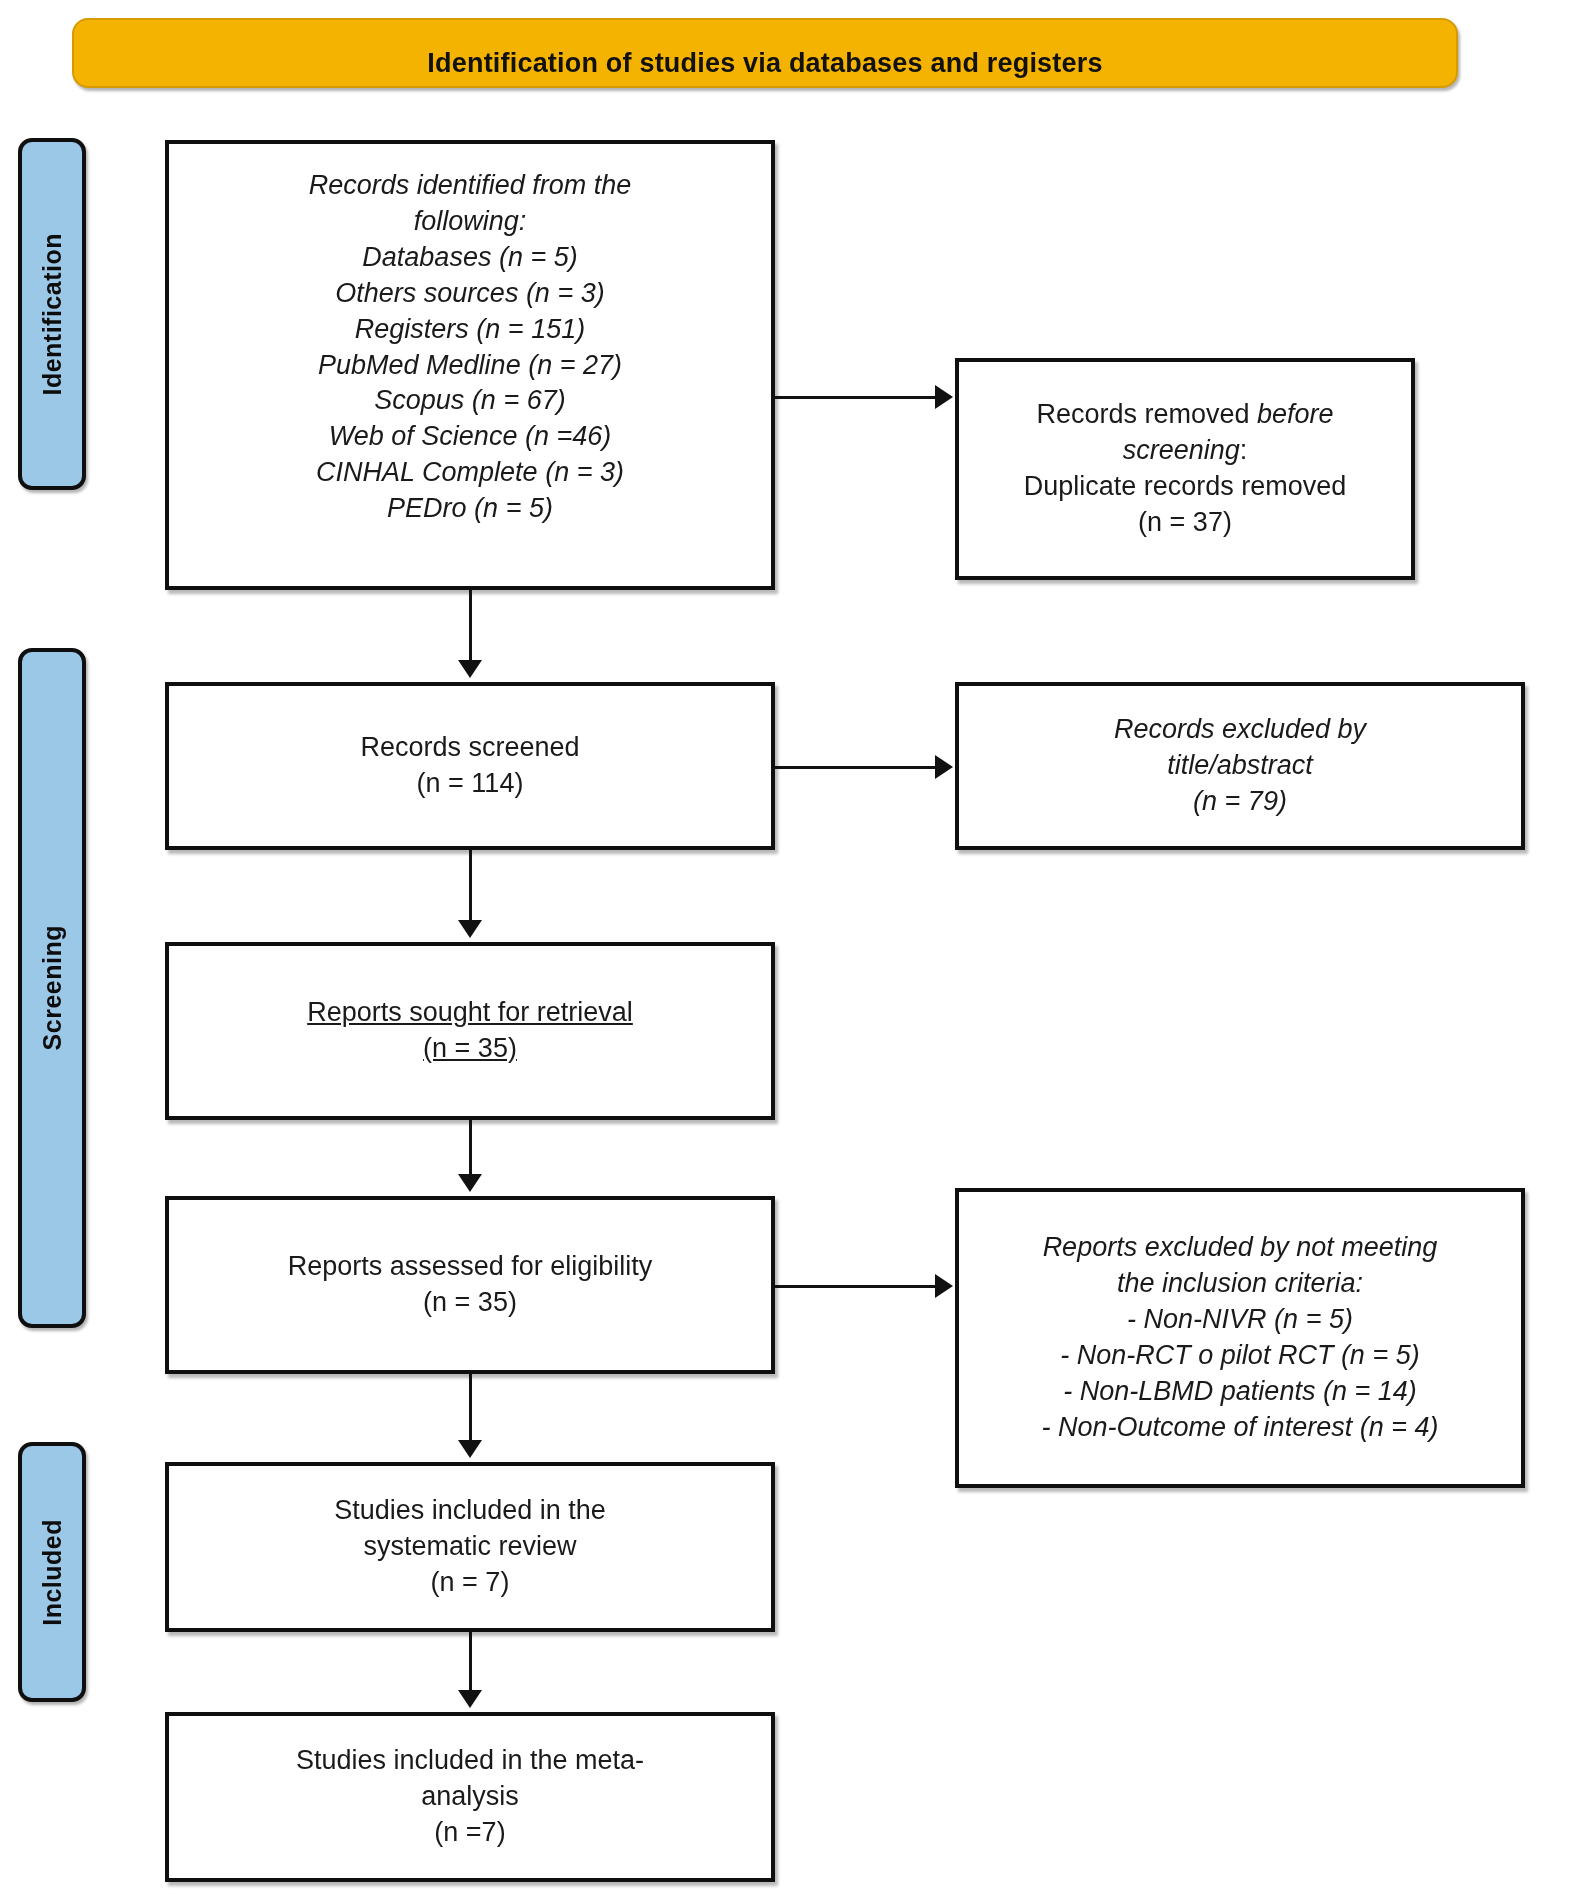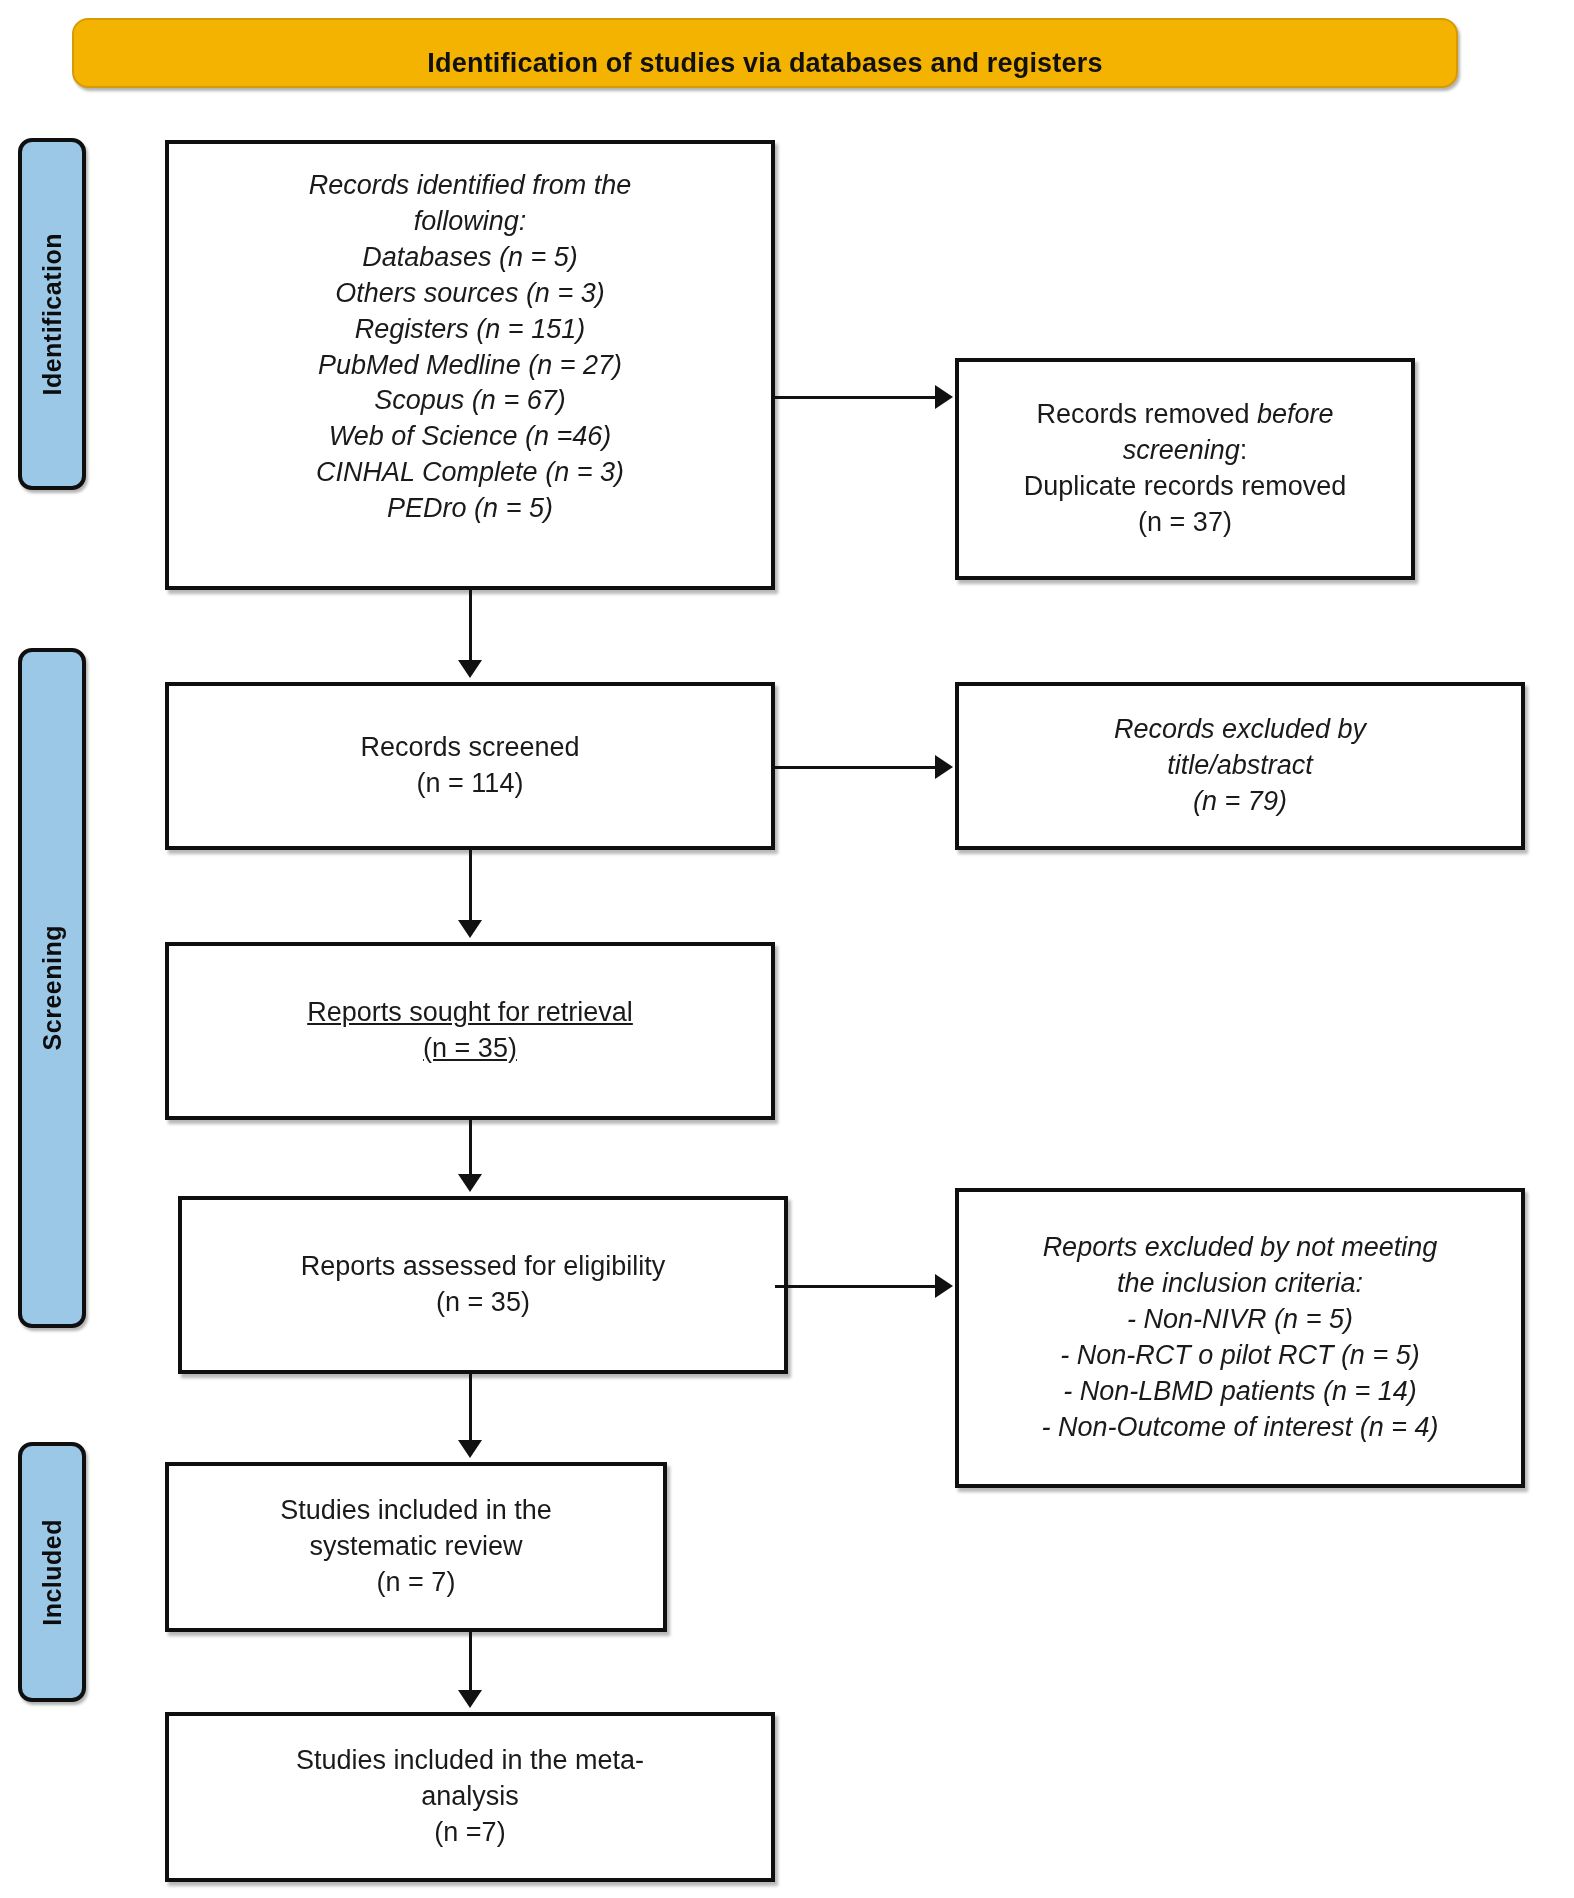--- a/index.html
+++ b/index.html
@@ -91,23 +91,23 @@
   }
   .fbox.topalign { justify-content: flex-start; padding-top: 24px; font-style: italic; }
   .ital { font-style: italic; }
 
   
   #box-identified   { left: 165px; top: 140px;  width: 610px; height: 450px; }
   #box-removed      { left: 955px; top: 358px;  width: 460px; height: 222px; }
   #box-screened     { left: 165px; top: 682px;  width: 610px; height: 168px; }
   #box-excl-title   { left: 955px; top: 682px;  width: 570px; height: 168px; font-style: italic; }
   #box-sought       { left: 165px; top: 942px;  width: 610px; height: 178px; text-decoration: underline; }
-  #box-assessed     { left: 178px; top: 1196px; width: 610px; height: 178px; }
+  #box-assessed     { left: 165px; top: 1196px; width: 610px; height: 178px; }
   #box-excl-crit    { left: 955px; top: 1188px; width: 570px; height: 300px; font-style: italic; }
-  #box-sysreview    { left: 165px; top: 1462px; width: 502px; height: 170px; }
+  #box-sysreview    { left: 165px; top: 1462px; width: 610px; height: 170px; }
   #box-metaanalysis { left: 165px; top: 1712px; width: 610px; height: 170px; }
 
   
   .conn-v {
     position: absolute;
     width: 0;
     border-left: 3px solid #111111;
   }
   .conn-h {
     position: absolute;

